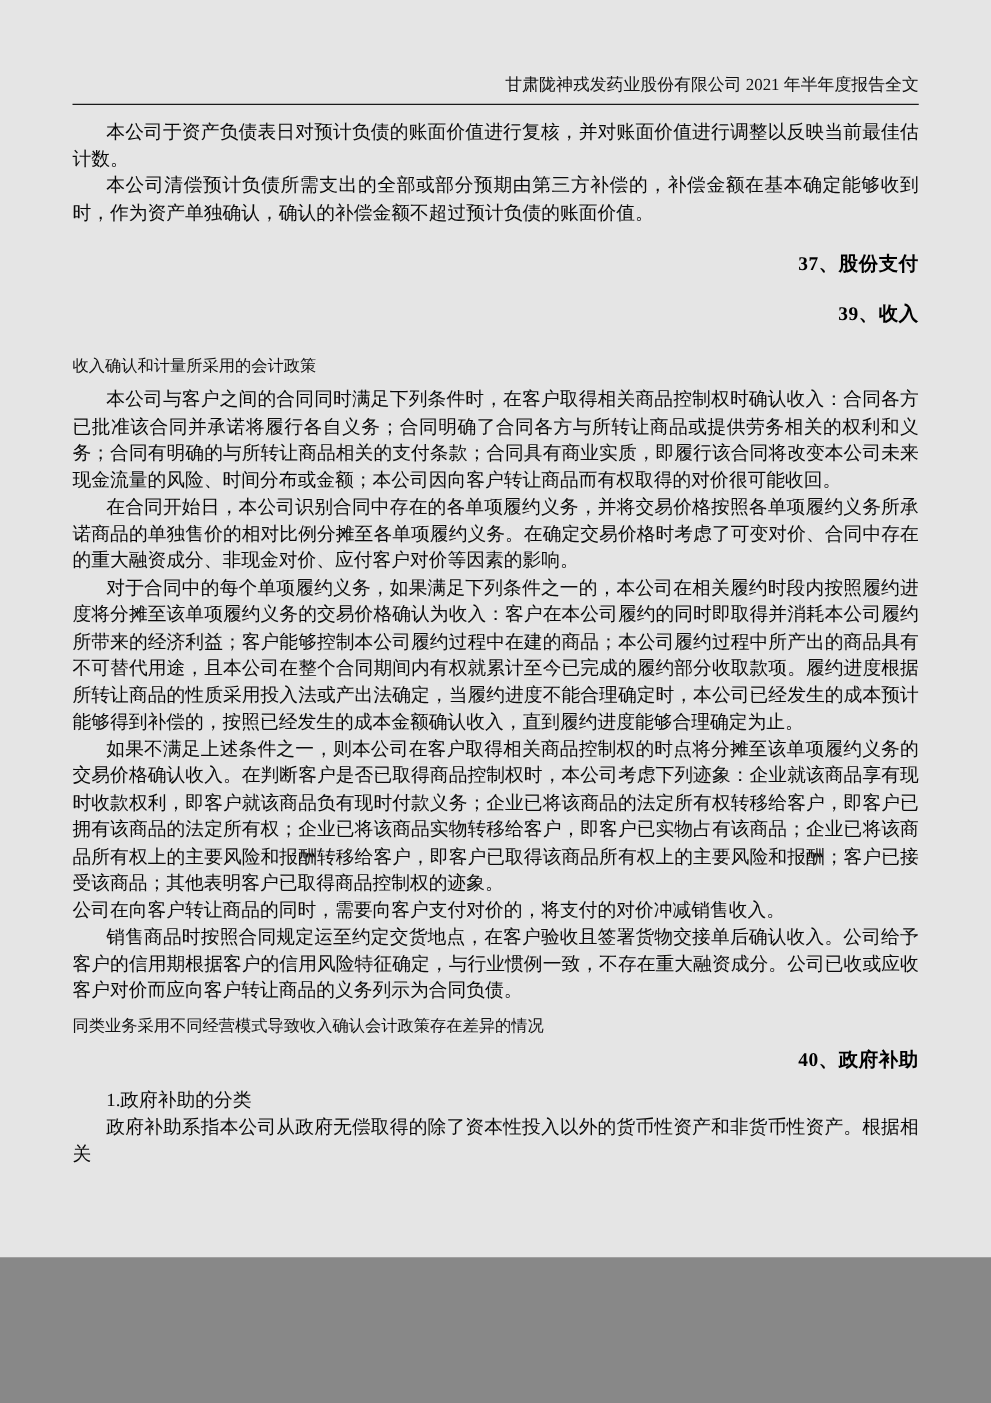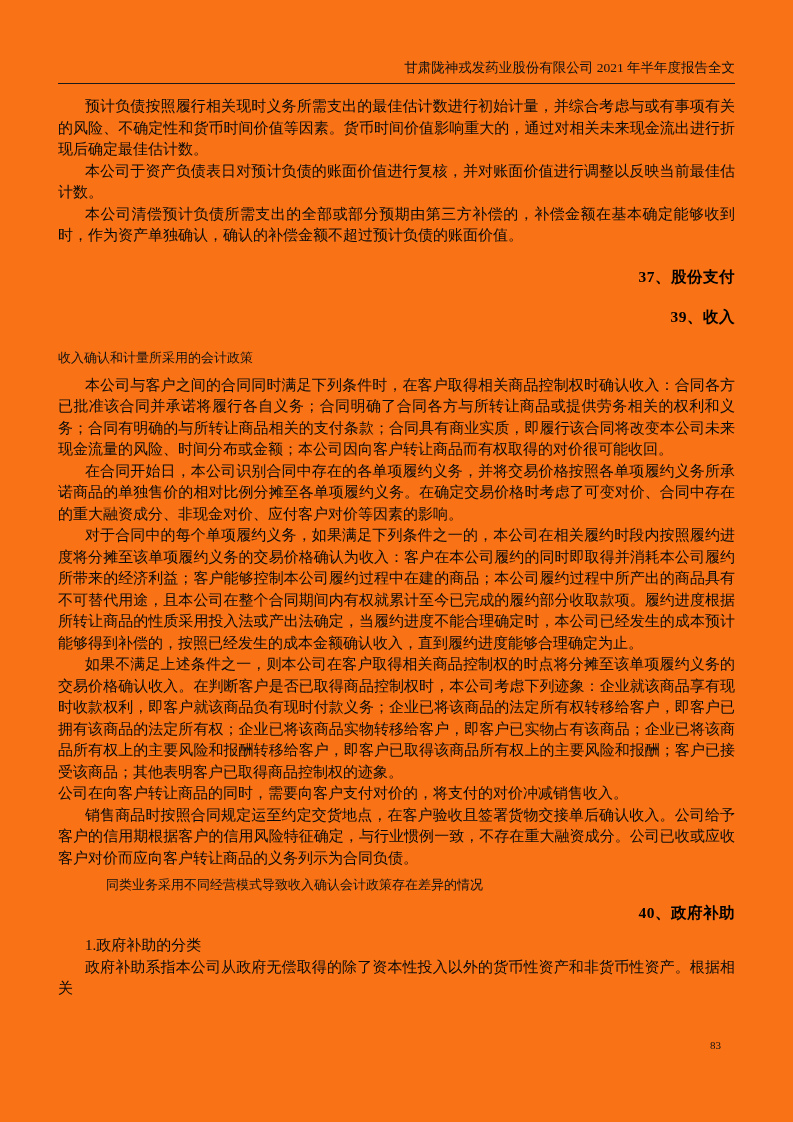--- a/index.html
+++ b/index.html
@@ -2,23 +2,23 @@
 <html lang="zh"><head>
 <meta charset="utf-8">
 <style>
   * { box-sizing: border-box; margin: 0; padding: 0; }
   html, body { background: #888; }
   body { font-family: "Liberation Serif", "DejaVu Serif", serif; }
 
   .page {
     position: relative;
     width: 793px;
-    height: 1122px;
+    height: 1006px;
     margin: 0 auto;
-    background: #f97316;
+    background: #e5e5e5;
     color: #000000;
     overflow: hidden;
   }
 
   .doc-header {
     margin: 59px 58px 0 58px;
     padding-bottom: 6px;
     border-bottom: 1.5px solid #1a1a1a;
     text-align: right;
     font-size: 13.5px;
@@ -49,21 +49,21 @@
     text-align: right;
   }
   h2.sec40 { margin-top: 10px; }
 
   p.note {
     font-size: 13px;
     line-height: 17px;
     margin-top: 22px;
     color: #111111;
   }
-  p.note2 { margin-top: 7px; margin-left: 48px; }
+  p.note2 { margin-top: 7px; }
 
   p.after-note { margin-top: 9px; }
   p.sub-start { margin-top: 12px; }
 
   .doc-footer {
     position: absolute;
     top: 1039px;
     right: 72px;
     font-size: 11px;
     color: #111111;
@@ -73,21 +73,20 @@
 <body>
 
 <div class="page">
 
   <header class="doc-header">
     <span>甘肃陇神戎发药业股份有限公司 2021 年半年度报告全文</span>
   </header>
 
   <main class="doc-body">
 
-    <p class="para indent">预计负债按照履行相关现时义务所需支出的最佳估计数进行初始计量，并综合考虑与或有事项有关的风险、不确定性和货币时间价值等因素。货币时间价值影响重大的，通过对相关未来现金流出进行折现后确定最佳估计数。</p>
 
     <p class="para indent">本公司于资产负债表日对预计负债的账面价值进行复核，并对账面价值进行调整以反映当前最佳估计数。</p>
 
     <p class="para indent">本公司清偿预计负债所需支出的全部或部分预期由第三方补偿的，补偿金额在基本确定能够收到时，作为资产单独确认，确认的补偿金额不超过预计负债的账面价值。</p>
 
     <h2 class="sec">37、股份支付</h2>
 
 
     <h2 class="sec">39、收入</h2>
 

